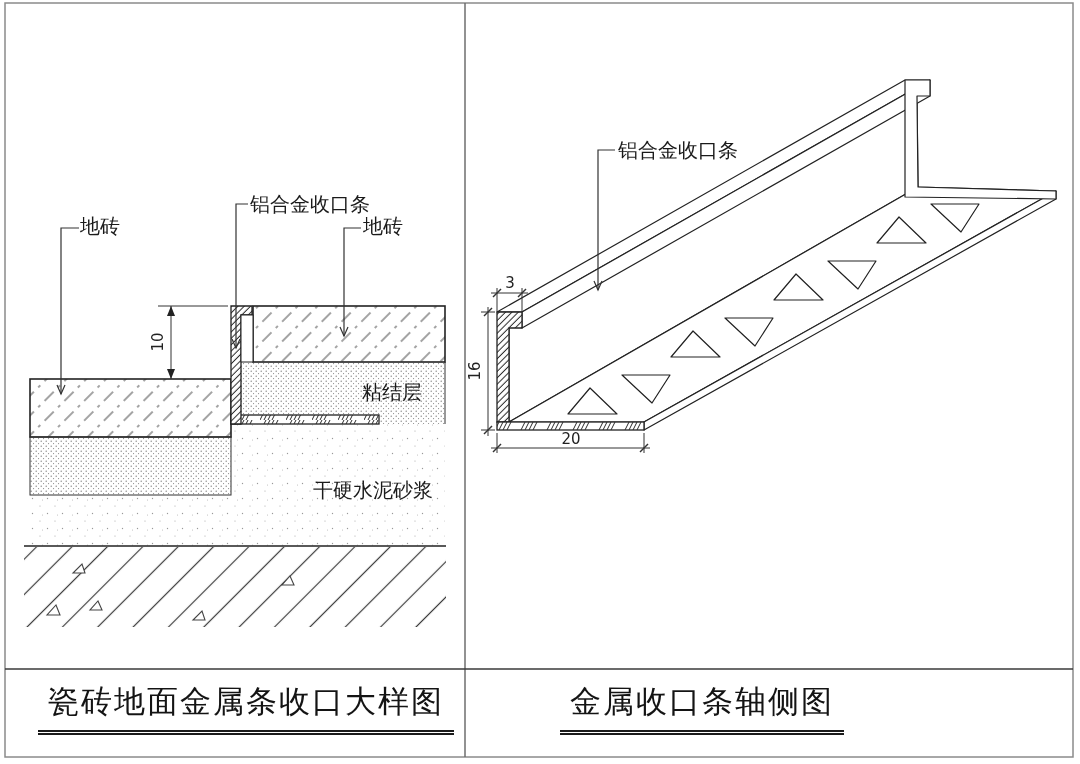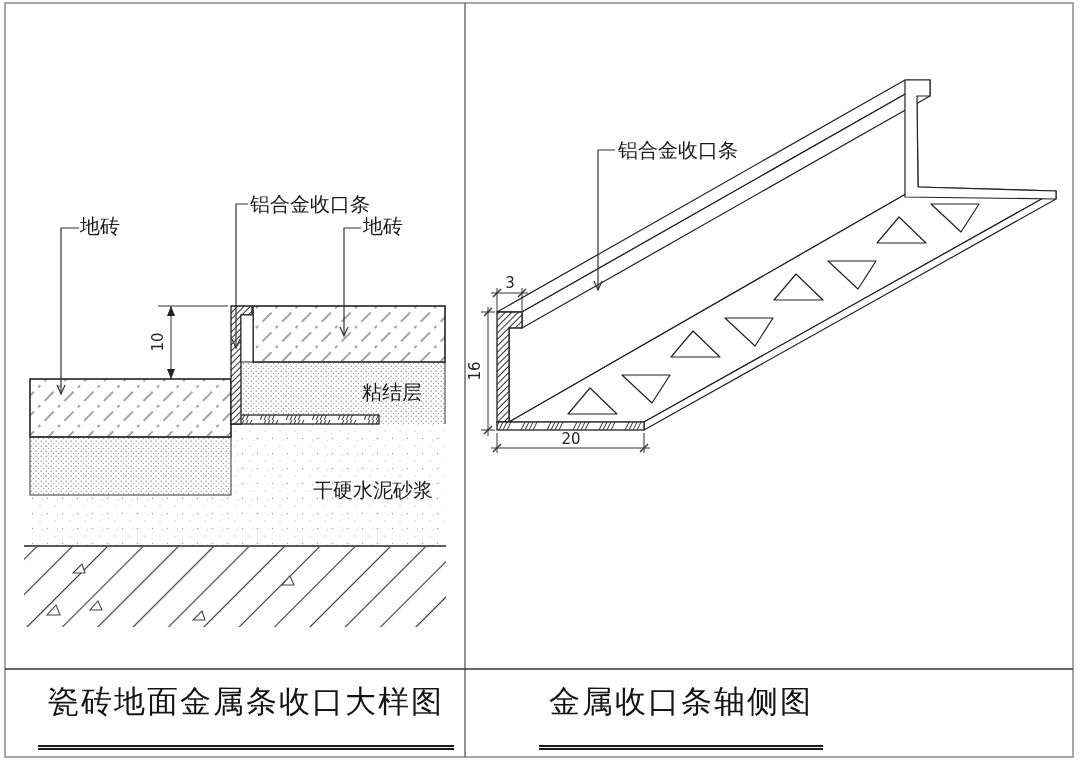--- a/index.html
+++ b/index.html
@@ -6,25 +6,25 @@
   .sheet{
     position:relative;width:1080px;height:764px;background:#ffffff;overflow:hidden;
     font-family:"Liberation Serif","DejaVu Serif",serif;
   }
   .sheet svg{position:absolute;left:0;top:0;}
   .title{
     position:absolute;top:681px;text-align:center;color:#141414;
     font-size:31px;letter-spacing:2px;white-space:nowrap;
   }
   .title span{
-    display:inline-block;padding:0 10px 22px 10px;
+    display:inline-block;padding:0 10px 7px 10px;
     border-bottom:5px double #1a1a1a;
   }
   .t-left{left:26px;width:440px;}
-  .t-right{left:461px;width:440px;}
+  .t-right{left:482px;width:440px;}
   text{font-family:"Liberation Serif","DejaVu Serif",serif;fill:#1a1a1a;}
   text.dim{font-family:"DejaVu Sans","Liberation Sans",sans-serif;fill:#222;font-size:15px;}
   text.lbl{font-size:20px;}
 </style>
 </head>
 <body>
 
 <div class="sheet">
 
 <svg width="1080" height="764" viewBox="0 0 1080 764">

